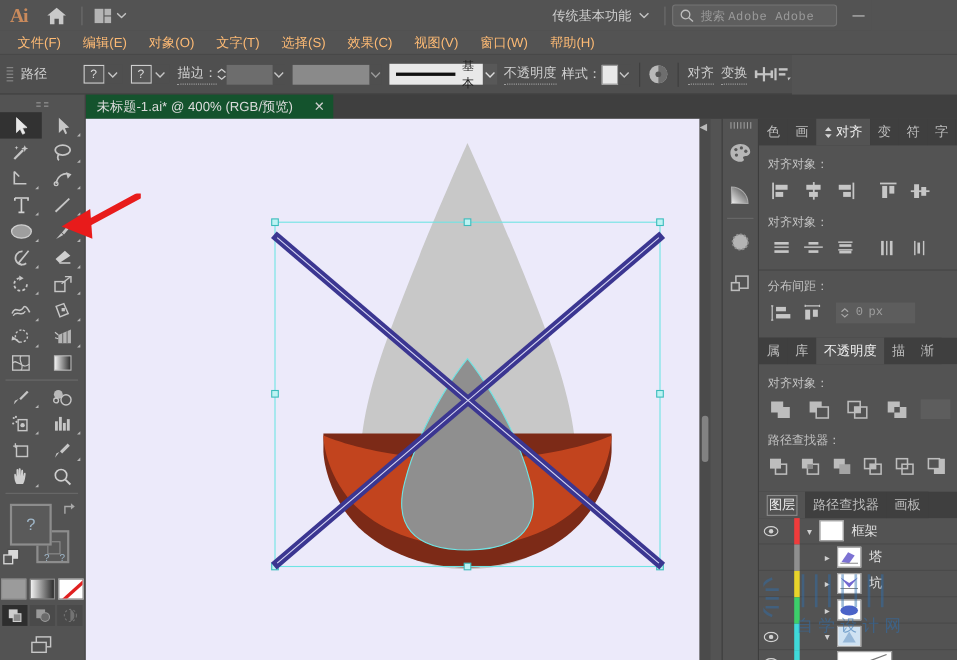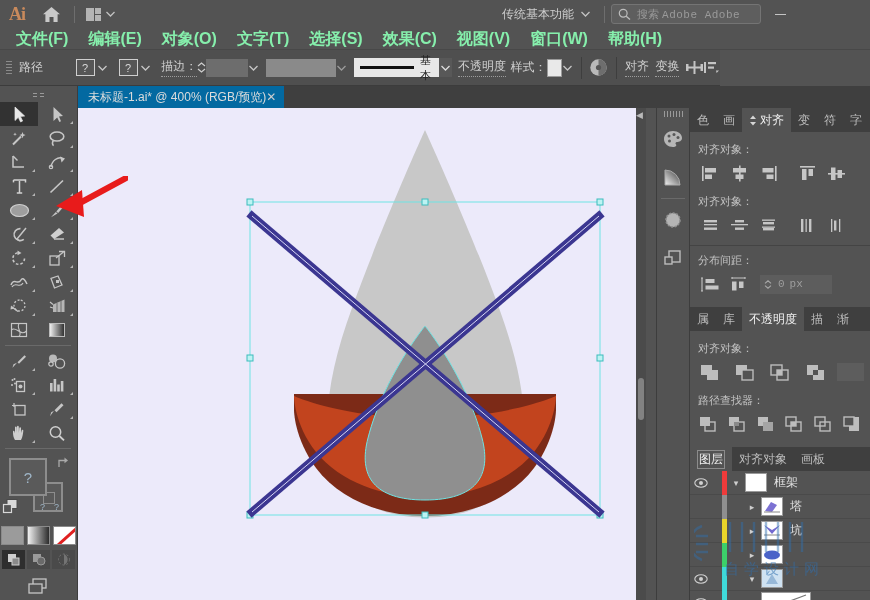--- a/index.html
+++ b/index.html
@@ -41,21 +41,21 @@
   .search-box .ph b { font-weight:normal; font-family:"Liberation Mono", monospace; letter-spacing:0.5px; }
   .winbtns { display:flex; align-items:center; padding:0 6px 0 14px; gap:10px; }
   .winbtns .mini { width:11px; height:1px; background:#c4c4c4; }
 
   
   .menubar {
     position:absolute; left:0; top:28px; width:870px; height:22px;
     background:#535353; display:flex; align-items:center; padding-left:6px;
     border-bottom:1px solid #484848;
   }
-  .menu-item { padding:0 10px; height:22px; line-height:22px; font-size:16px; color:#86efac; white-space:nowrap;font-weight:bold; }
+  .menu-item { padding:0 10px; height:22px; line-height:22px; font-size:12px; color:#fdba74; white-space:nowrap; }
 
   
   .ctrlbar {
     position:absolute; left:0; top:50px; width:720px; height:36px;
     background:#4f4f4f; border-bottom:1px solid #3c3c3c;
     display:flex; align-items:center; gap:0; padding-left:4px;
   }
   .grip { width:9px; height:20px; display:flex; flex-direction:column; justify-content:center; gap:2px; margin:0 7px 0 2px;}
   .grip i { height:1px; background:#8a8a8a; display:block; }
   .ctrl-label { font-size:12px; color:#cfcfcf; white-space:nowrap; }
@@ -85,21 +85,21 @@
   .brush-caret { width:20px; height:19px; background:#585858; display:flex; align-items:center; justify-content:center; }
   .op-swatch { width:22px; height:18px; background:#e9e9e9; border:1px solid #9a9a9a; }
   .icon-btn { width:26px; height:26px; display:flex; align-items:center; justify-content:center; }
 
   
   .tabbar {
     position:absolute; left:0; top:86px; width:870px; height:22px; background:#3f3f3f;
   }
   .doc-tab {
     position:absolute; left:78px; top:0; height:22px;
-    background:#0369a1; display:flex; align-items:center; gap:0; padding:0 8px 0 10px;
+    background:#14532d; display:flex; align-items:center; gap:19px; padding:0 8px 0 10px;
     font-size:12px; color:#dcdcdc; white-space:nowrap;
   }
   .doc-tab .x { color:#cfcfcf; font-size:12px; }
 
   
   .toolpanel {
     position:absolute; left:0; top:86px; width:78px; height:514px; background:#535353;
     border-right:1px solid #3d3d3d;
   }
   .tp-grip { width:100%; height:14px; display:flex; align-items:center; justify-content:center; gap:3px; }
@@ -972,21 +972,21 @@
             </svg>
         </div>
       </div>
     </div>
 
     <div class="ptabs" style="margin-top:2px">
       <div class="ptab active boxed">
           <span>图层</span>
         </div>
       <div class="ptab">
-          <span>对齐对象</span>
+          <span>路径查找器</span>
         </div>
       <div class="ptab">
           <span>画板</span>
         </div>
     </div>
 
     <div>
 
       <div class="layer-row">
         <span class="lr-eye">

